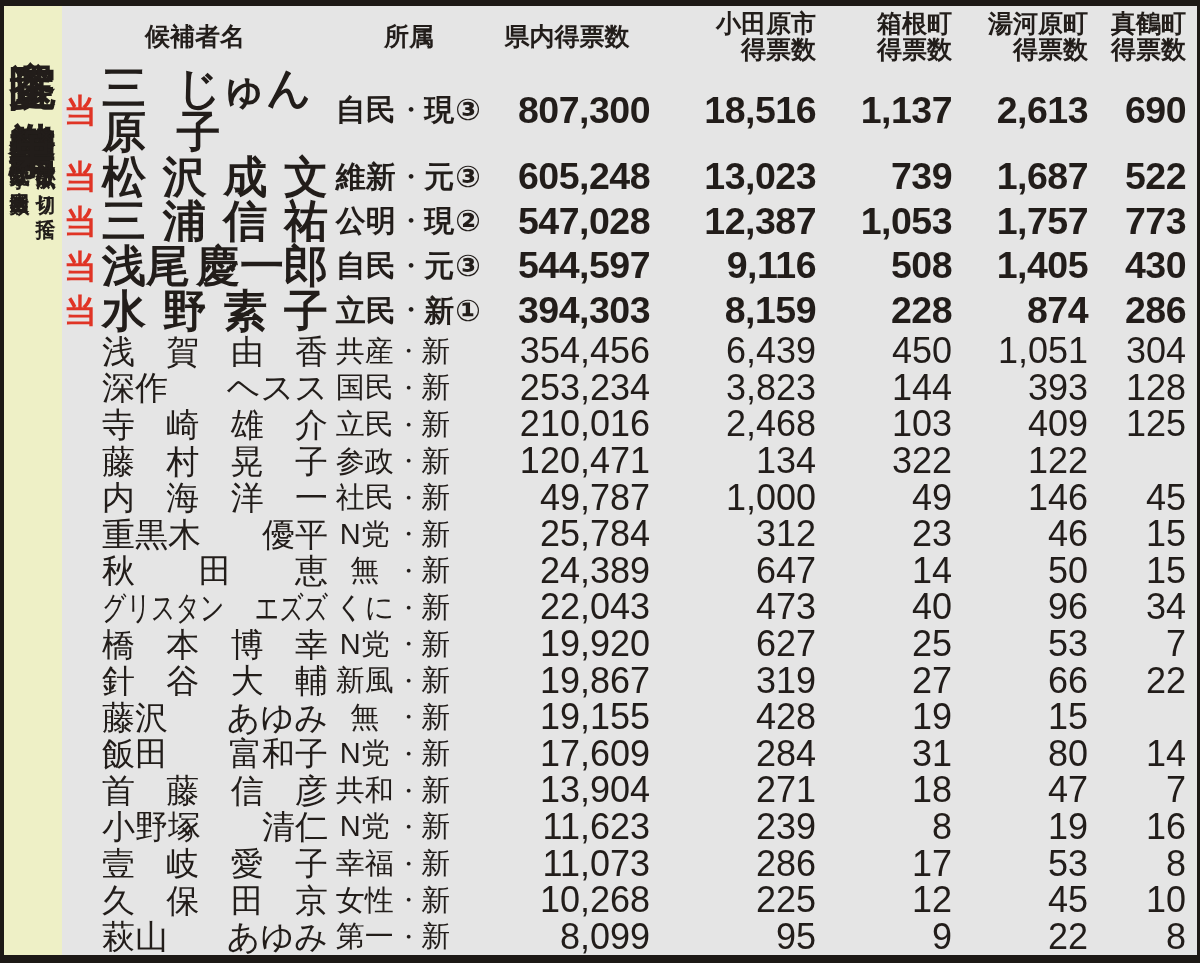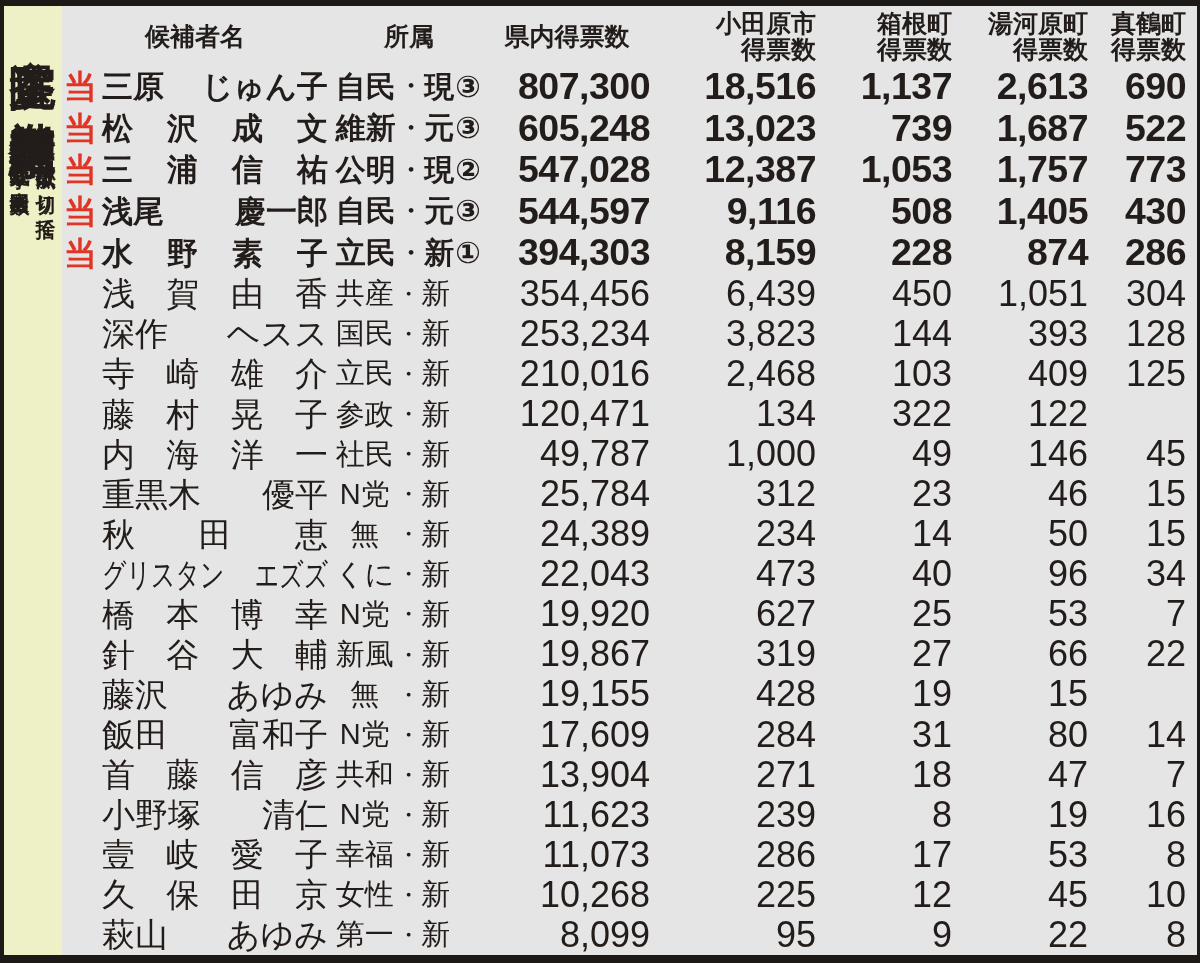--- a/index.html
+++ b/index.html
@@ -62,21 +62,21 @@
   .row{flex:1 1 auto;}
   .row.elected{font-weight:700;}
   .mark{
     color:var(--red);font-size:33px;font-weight:800;
     text-align:left;padding-left:2px;line-height:1;
   }
   .name{
     display:flex;justify-content:space-between;align-items:center;
     font-size:33px;line-height:1;position:relative;
   }
-  .row.elected .name{font-size:31px;gap:34px;}
+  .row.elected .name{font-size:44px;}
   .name.condensed{
     width:312px;transform:scaleX(0.725);transform-origin:left center;
   }
   .affil{
     display:flex;align-items:center;font-size:29px;line-height:1;
   }
   .row.elected .affil{font-size:30px;}
   .party{
     width:2.12em;display:inline-flex;justify-content:center;
     white-space:nowrap;
@@ -346,21 +346,21 @@
             <span>田</span>
             <span>恵</span>
           </span>
           <span></span>
           <span class="affil">
             <span class="party">無</span>
             <span class="dot">・</span>
             <span class="status">新</span>
           </span>
           <span class="num">24,389</span>
-          <span class="num">234</span>
+          <span class="num">647</span>
           <span class="num">14</span>
           <span class="num">50</span>
           <span class="num">15</span>
         </div>
         <div class="grid row">
           <span class="mark"></span>
           <span class="name condensed">
             <span>グリスタン</span>
             <span>エズズ</span>
           </span>

